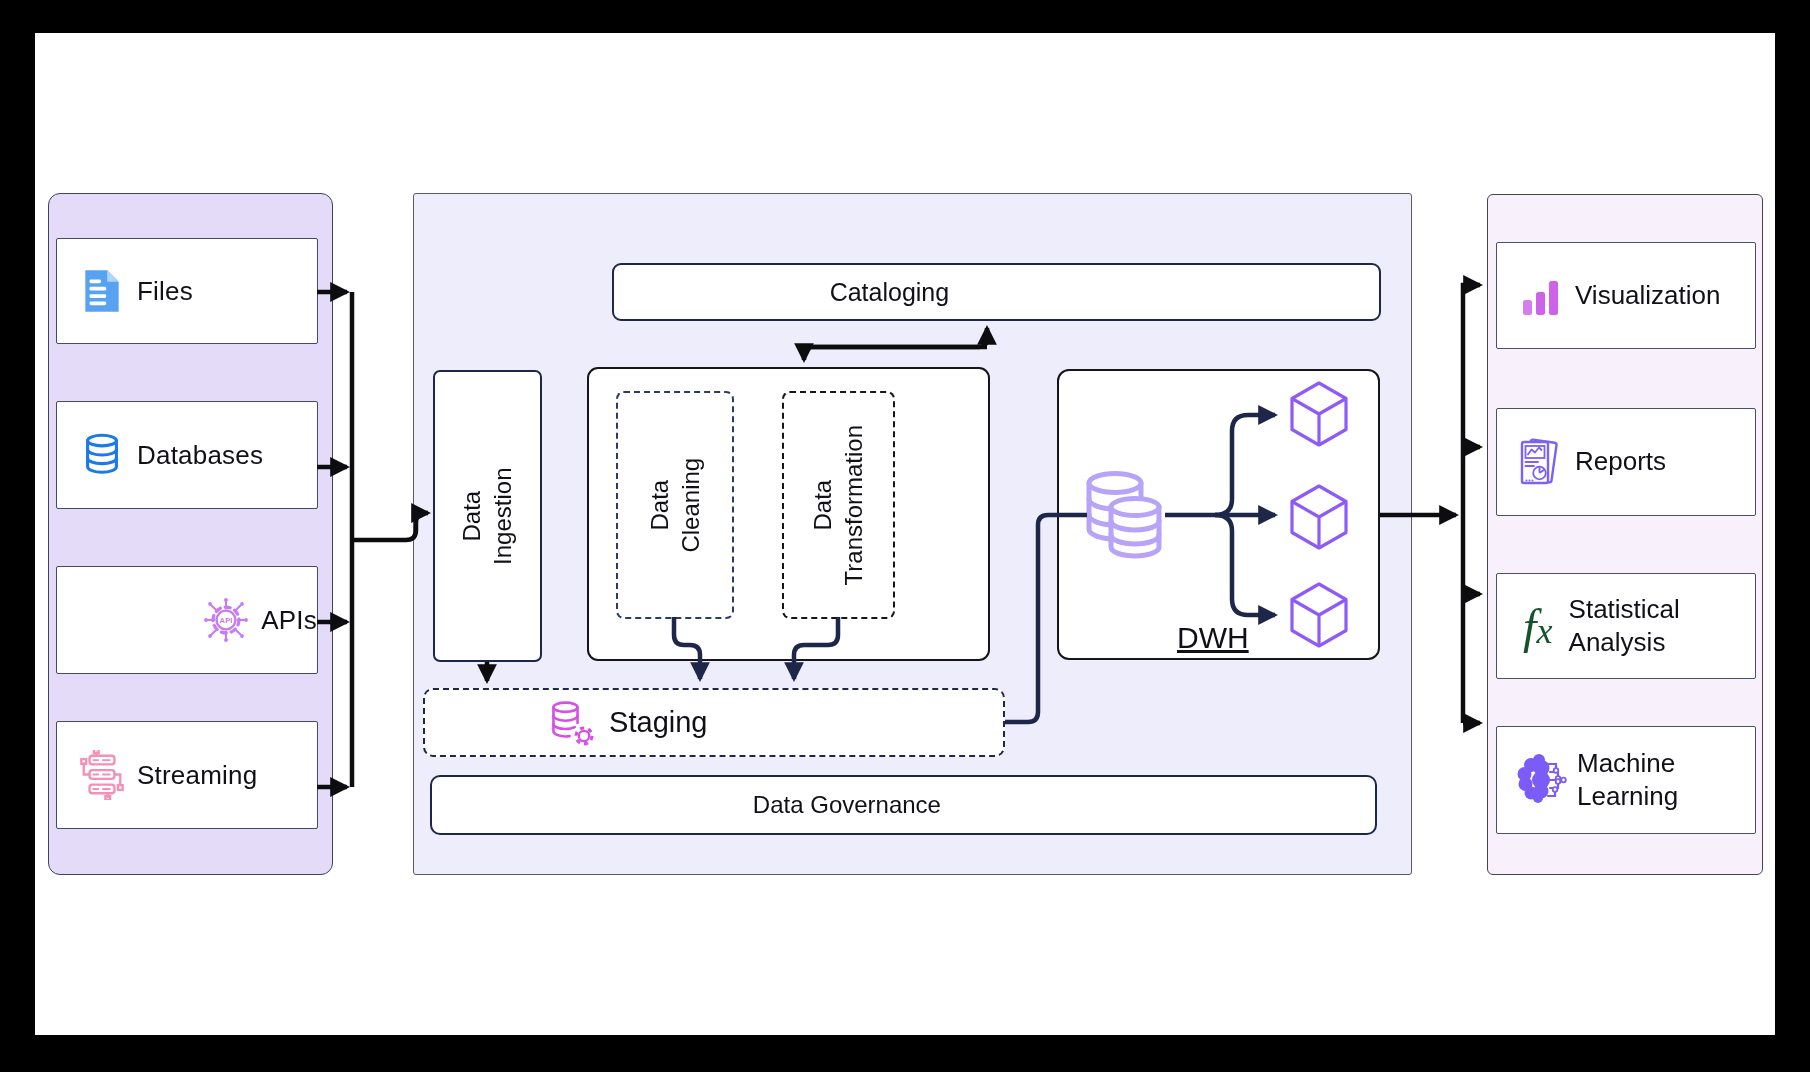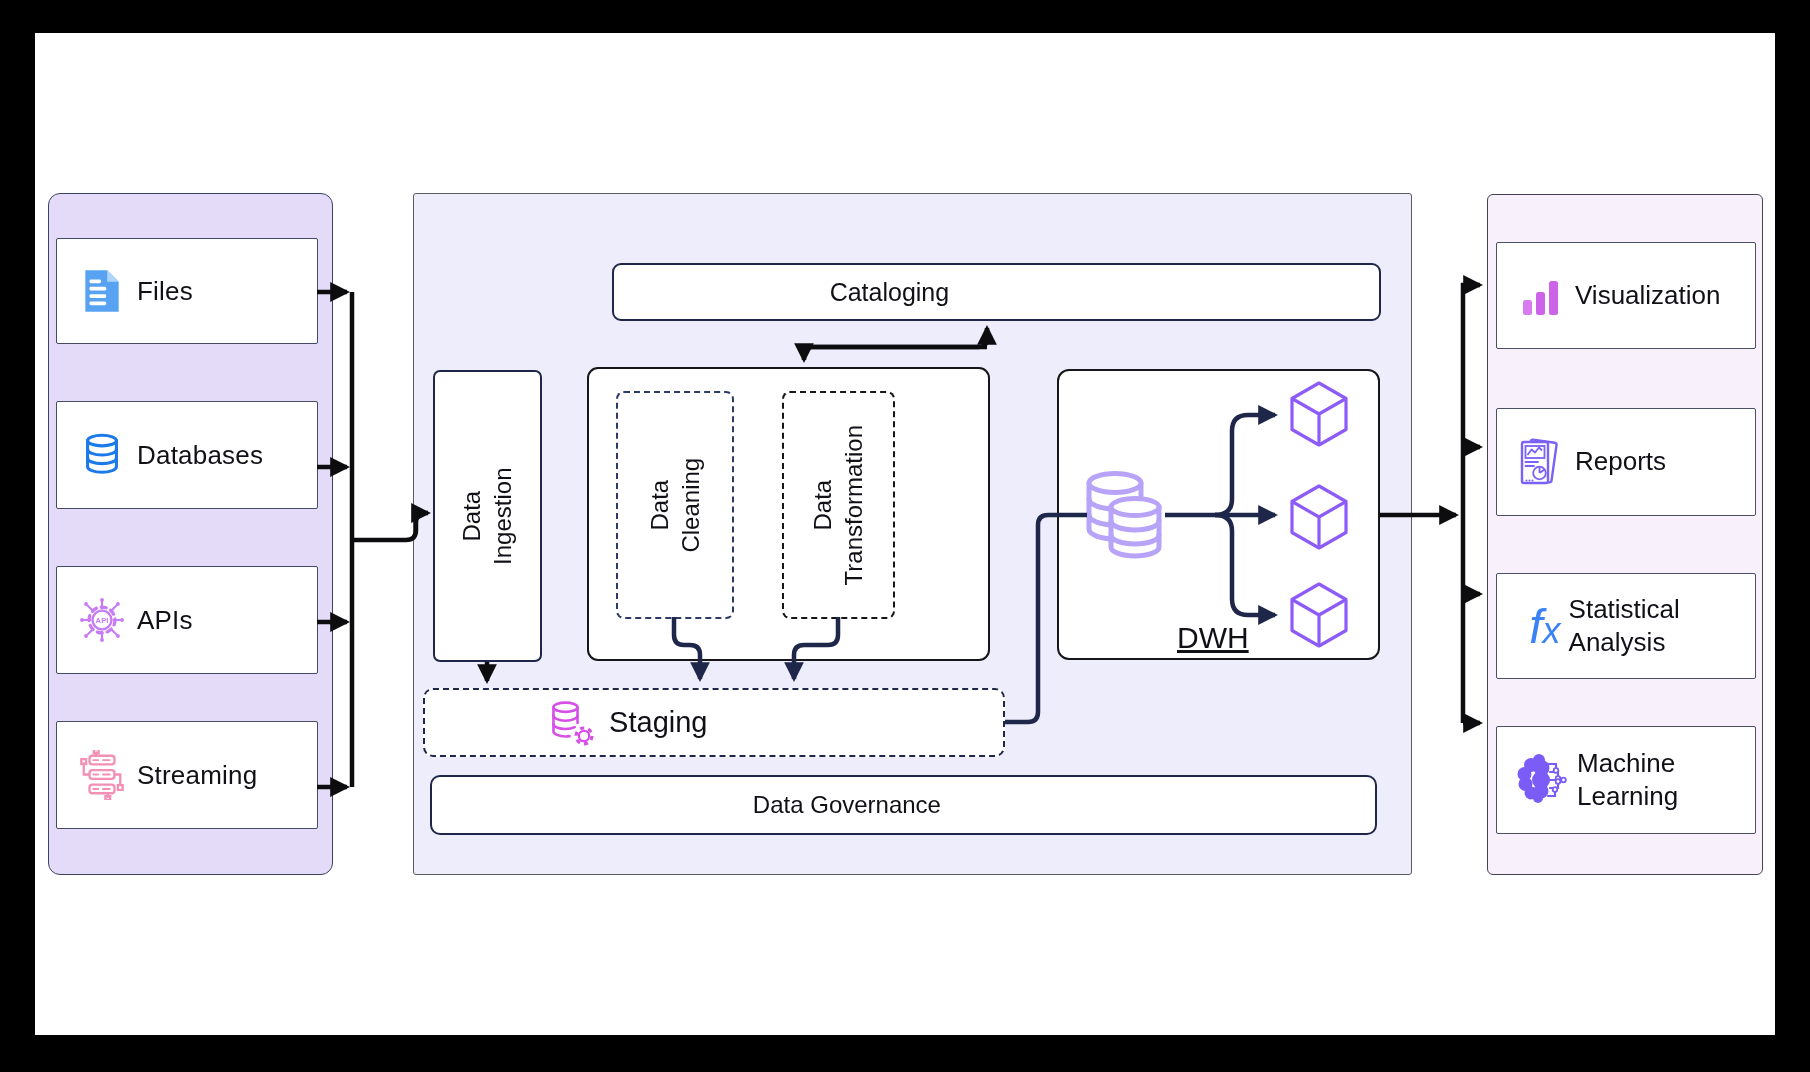--- a/index.html
+++ b/index.html
@@ -43,21 +43,21 @@
   .governance{left:395px;top:742px;width:947px;height:60px;border:2.2px solid #1E2749;border-radius:10px;}
   .governance .lbl{position:absolute;left:44%;top:50%;transform:translate(-50%,-50%);font-size:24px;}
   .dwh{left:1022px;top:336px;width:323px;height:291px;border:2.5px solid #15151A;border-radius:12px;}
   .dwh .lbl{position:absolute;left:118px;top:250px;font-size:30px;text-decoration:underline;}
   .cube{position:absolute;left:228px;}
 
   
   .out-box{background:#fff;border:1.6px solid #4A4F6A;border-radius:2px;
            display:flex;align-items:center;gap:8px;padding-left:18px;padding-right:6px;}
   .out-box .lbl{font-size:26px;line-height:1.28;}
-  .fxwrap{width:54px;text-align:right;color:#3b82f6;font-family:Liberation Sans, sans-serif;font-style:italic;}
+  .fxwrap{width:54px;text-align:center;color:#14532d;font-family:Liberation Serif, serif;font-style:italic;}
   .fx-f{font-size:48px;}
   .fx-x{font-size:36px;}
 
   svg.connectors{position:absolute;left:0;top:0;width:1740px;height:1002px;pointer-events:none;}
 </style>
 </head>
 <body>
 
 <div id="canvas">
  <div id="page">
@@ -78,21 +78,21 @@
     <div class="abs side-box" style="left:7px;top:207px;width:262px;height:108px;">
       <svg class="ic" width="50" height="50" viewBox="0 0 52 52" fill="none" stroke="#1B7AE8" stroke-width="3.2" stroke-linecap="round">
         <ellipse cx="26" cy="11" rx="15" ry="5.5"></ellipse>
         <path d="M11 11 V38 C11 41.5 17.7 44 26 44 C34.3 44 41 41.5 41 38 V11"></path>
         <path d="M11 20 C11 23.5 17.7 26 26 26 C34.3 26 41 23.5 41 20"></path>
         <path d="M11 29 C11 32.5 17.7 35 26 35 C34.3 35 41 32.5 41 29"></path>
       </svg>
       <span class="lbl">Databases</span>
     </div>
 
-    <div class="abs side-box" style="left:7px;top:372px;width:262px;height:108px;">
+    <div class="abs side-box" style="left:7px;top:372px;width:262px;height:108px;justify-content:flex-end;">
       <svg class="ic" width="50" height="50" viewBox="0 0 52 52">
         <g stroke="#C77CF5" stroke-width="2.2" fill="none" stroke-linecap="round">
           <path d="M38 26 H45 M14 26 H7 M26 14 V7 M26 38 V45"></path>
           <path d="M35.5 16.5 L41 11 M16.5 16.5 L11 11 M35.5 35.5 L41 41 M16.5 35.5 L11 41"></path>
           <circle cx="26" cy="26" r="13.5" stroke-width="3.4" stroke-dasharray="5.2 5.2"></circle>
           <circle cx="26" cy="26" r="9.8" stroke-width="2.4"></circle>
         </g>
         <g fill="#C77CF5">
           <circle cx="46.8" cy="26" r="2"></circle>
               <circle cx="5.2" cy="26" r="2"></circle>

